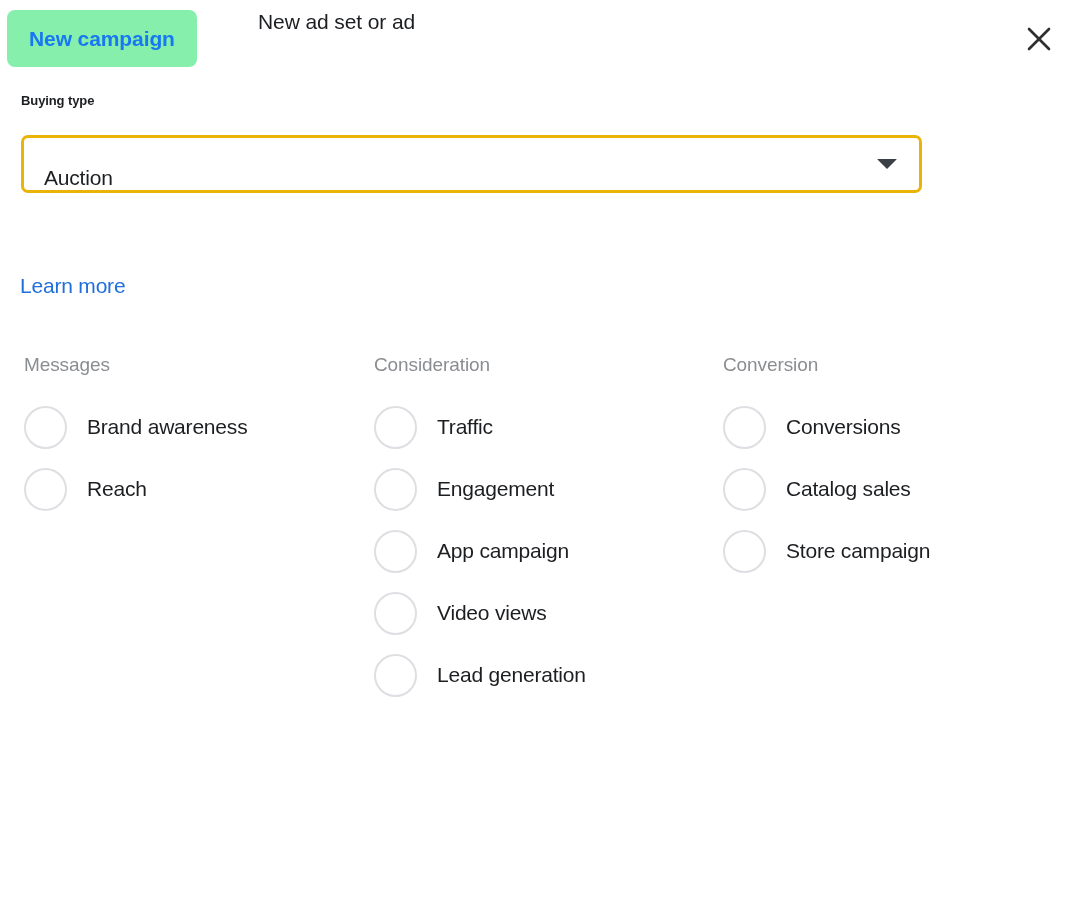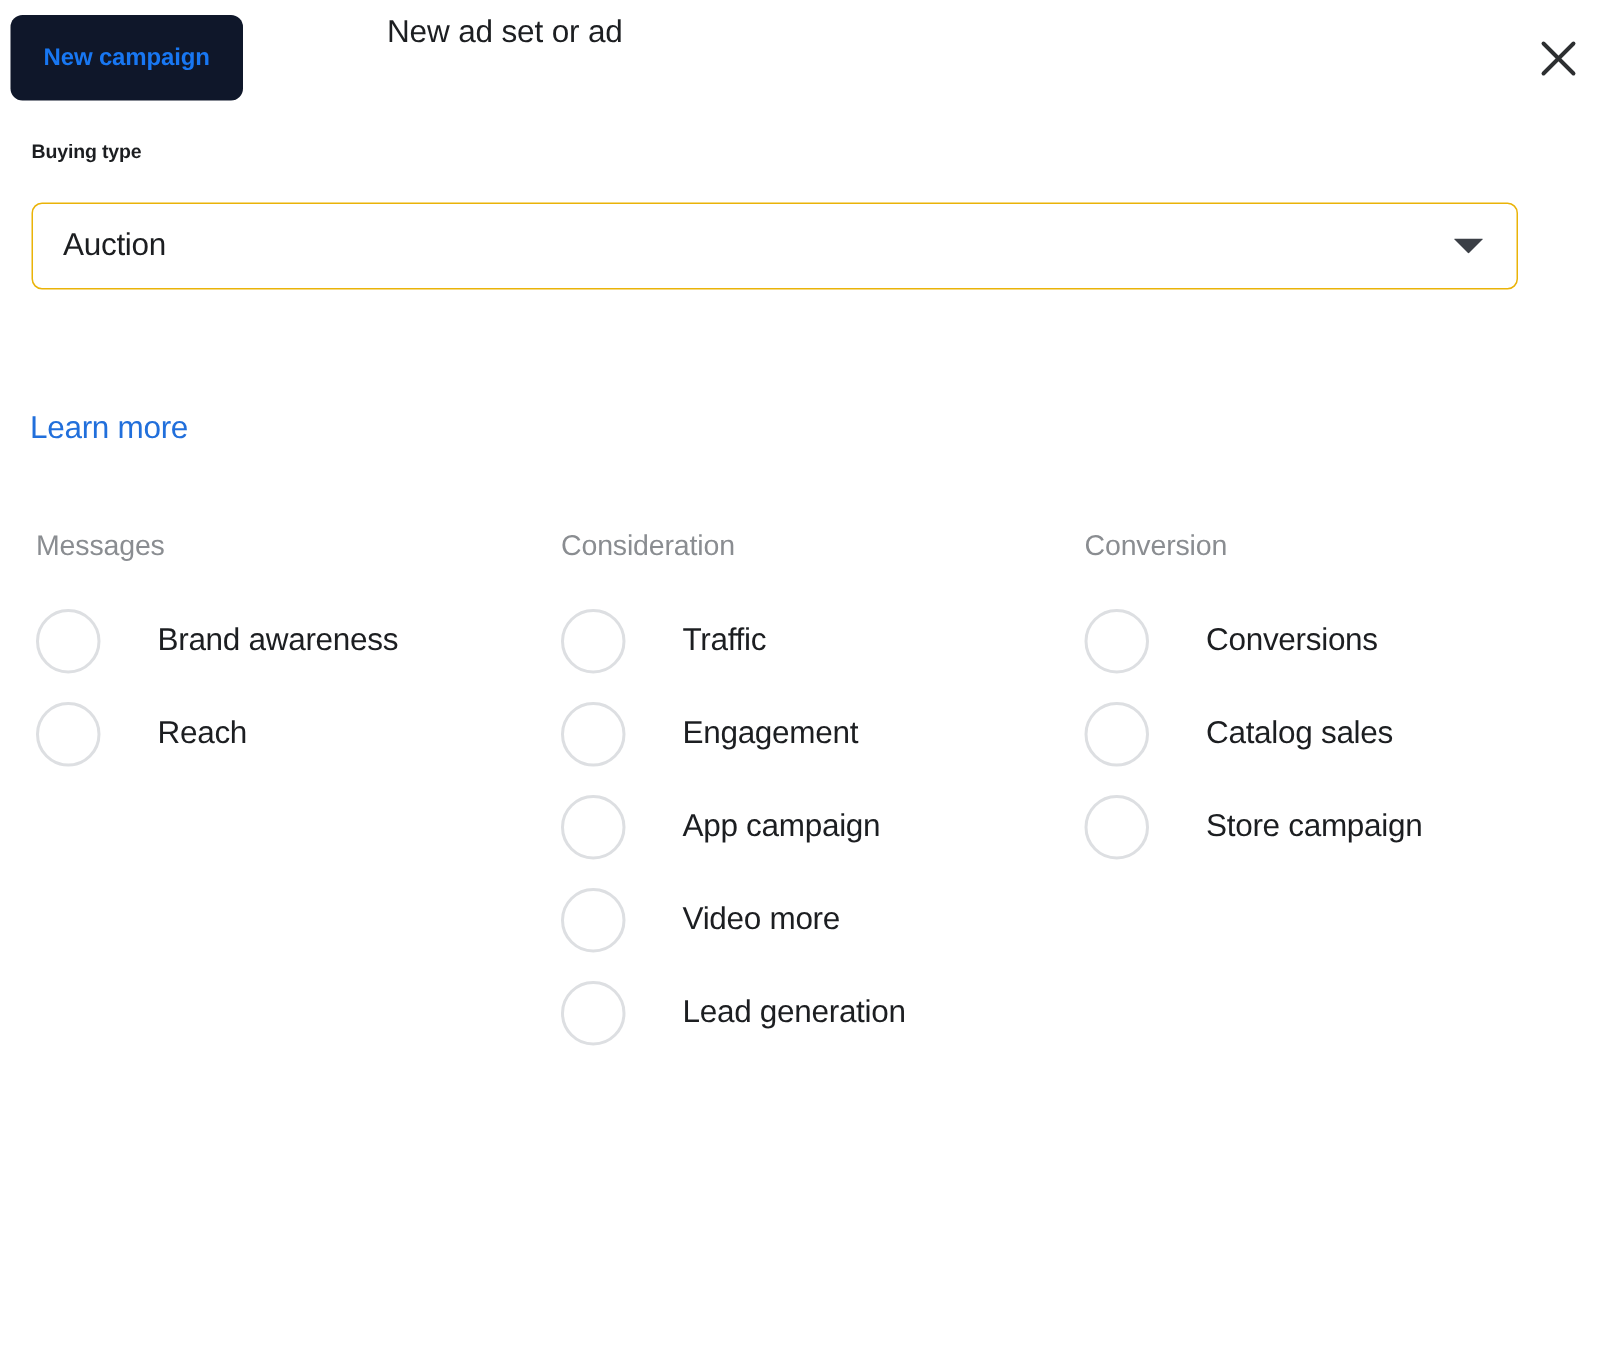--- a/index.html
+++ b/index.html
@@ -30,24 +30,24 @@
   }
 
   .tab-pill {
     position: absolute;
     left: 7px;
     top: 10px;
     height: 57px;
     padding: 0 22px;
     display: flex;
     align-items: center;
-    background: #0f172a;
+    background: #86efac;
     border-radius: 8px;
     color: #1877f2;
-    font-size: 16px;
+    font-size: 21px;
     font-weight: bold;
     letter-spacing: -0.1px;
     cursor: pointer;
     white-space: nowrap;
   }
 
   .tab-plain {
     position: absolute;
     left: 258px;
     top: 10px;
@@ -85,27 +85,27 @@
     font-size: 13px;
     font-weight: bold;
     color: #1c1e21;
     letter-spacing: -0.1px;
   }
 
   .select-wrap {
     position: absolute;
     left: 21px;
     top: 135px;
-    width: 991px;
+    width: 901px;
     height: 58px;
-    border: 1px solid #eab308;
+    border: 3px solid #eab308;
     border-radius: 7px;
     background: #ffffff;
     display: flex;
-    align-items: center;
+    align-items: flex-end;
     cursor: pointer;
   }
 
   .select-value {
     margin-left: 20px;
     font-size: 21px;
     color: #1c1e21;
     letter-spacing: -0.2px;
   }
 
@@ -177,21 +177,21 @@
     width: 43px;
     height: 43px;
     min-width: 43px;
     border-radius: 50%;
     border: 2px solid #dddfe2;
     background: #ffffff;
     box-sizing: border-box;
   }
 
   .option-label {
-    margin-left: 38px;
+    margin-left: 20px;
     font-size: 21px;
     color: #1c1e21;
     letter-spacing: -0.2px;
   }
 
   
   .footer {
     position: absolute;
     left: 0;
     bottom: 0;
@@ -263,21 +263,21 @@
         <span class="option-label">Engagement</span>
       </div>
 
       <div class="option-row">
         <span class="radio"></span>
         <span class="option-label">App campaign</span>
       </div>
 
       <div class="option-row">
         <span class="radio"></span>
-        <span class="option-label">Video more</span>
+        <span class="option-label">Video views</span>
       </div>
 
       <div class="option-row">
         <span class="radio"></span>
         <span class="option-label">Lead generation</span>
       </div>
 
     </div>
 
     <div class="column col-2">

